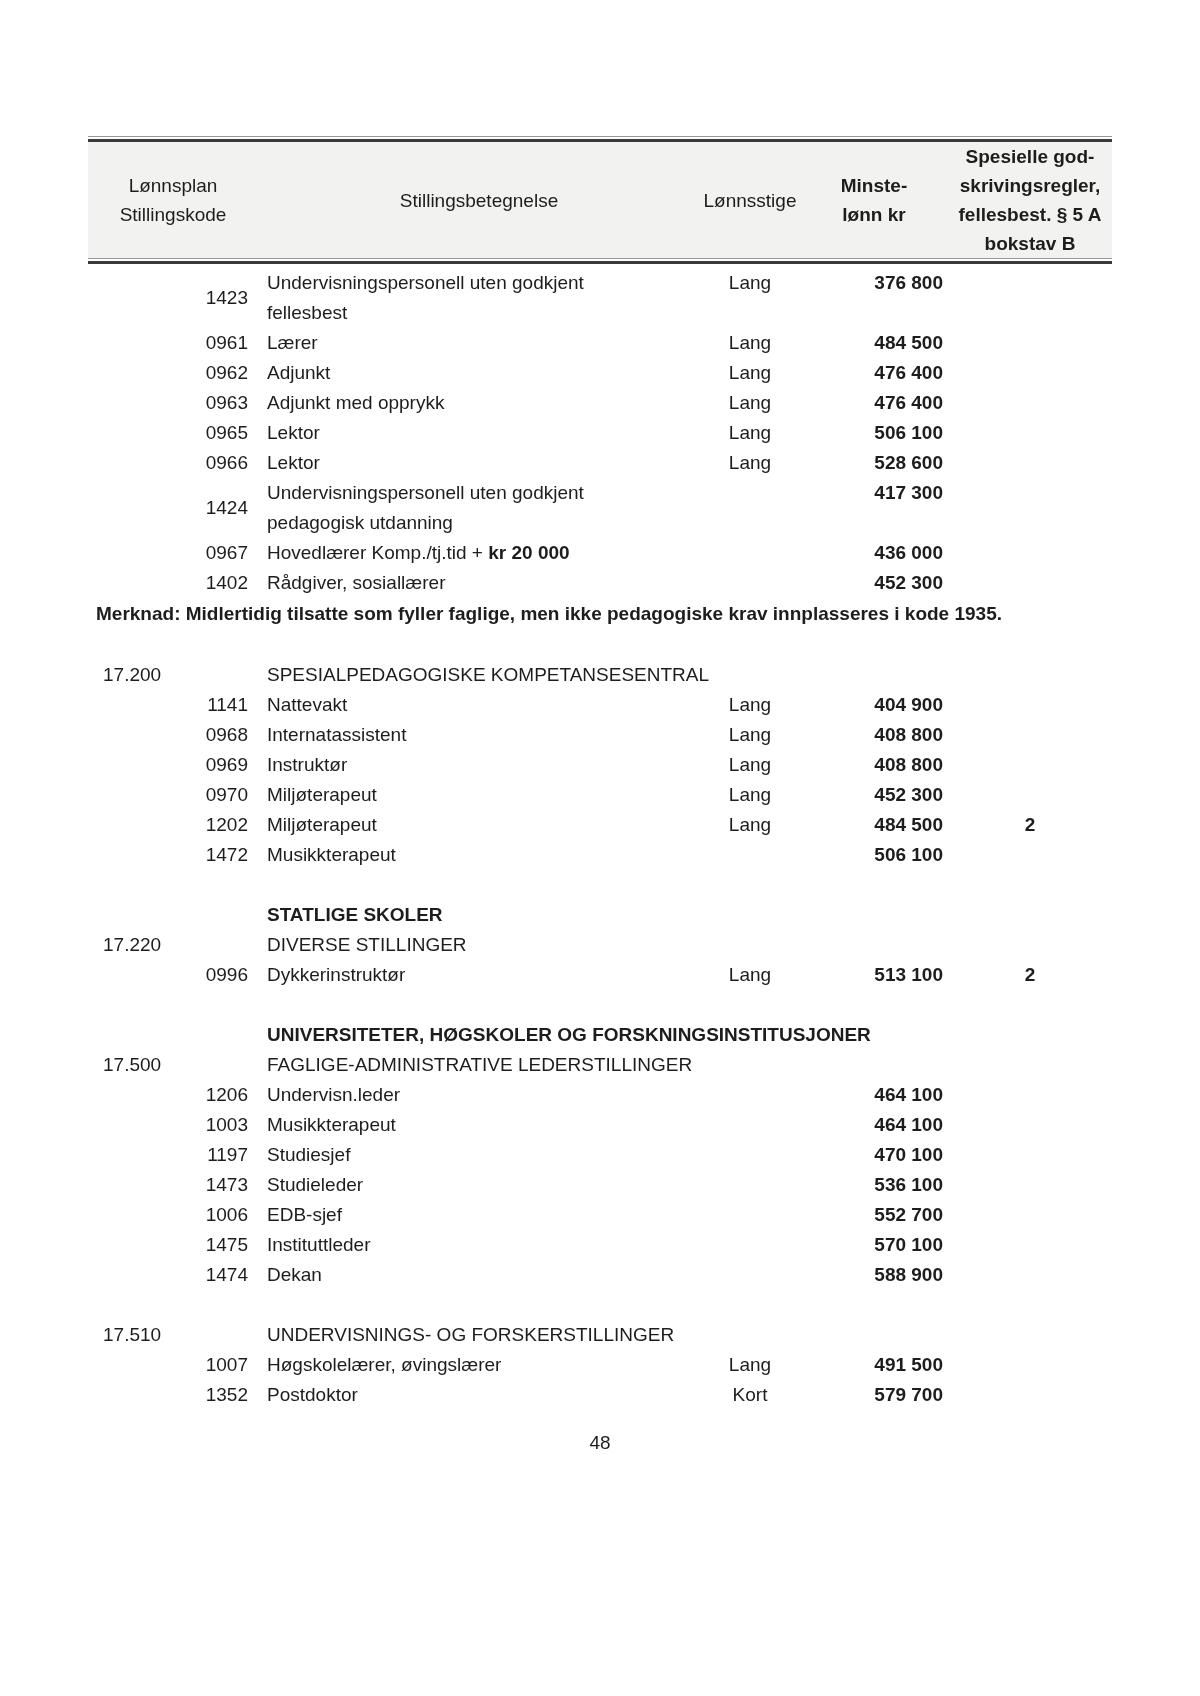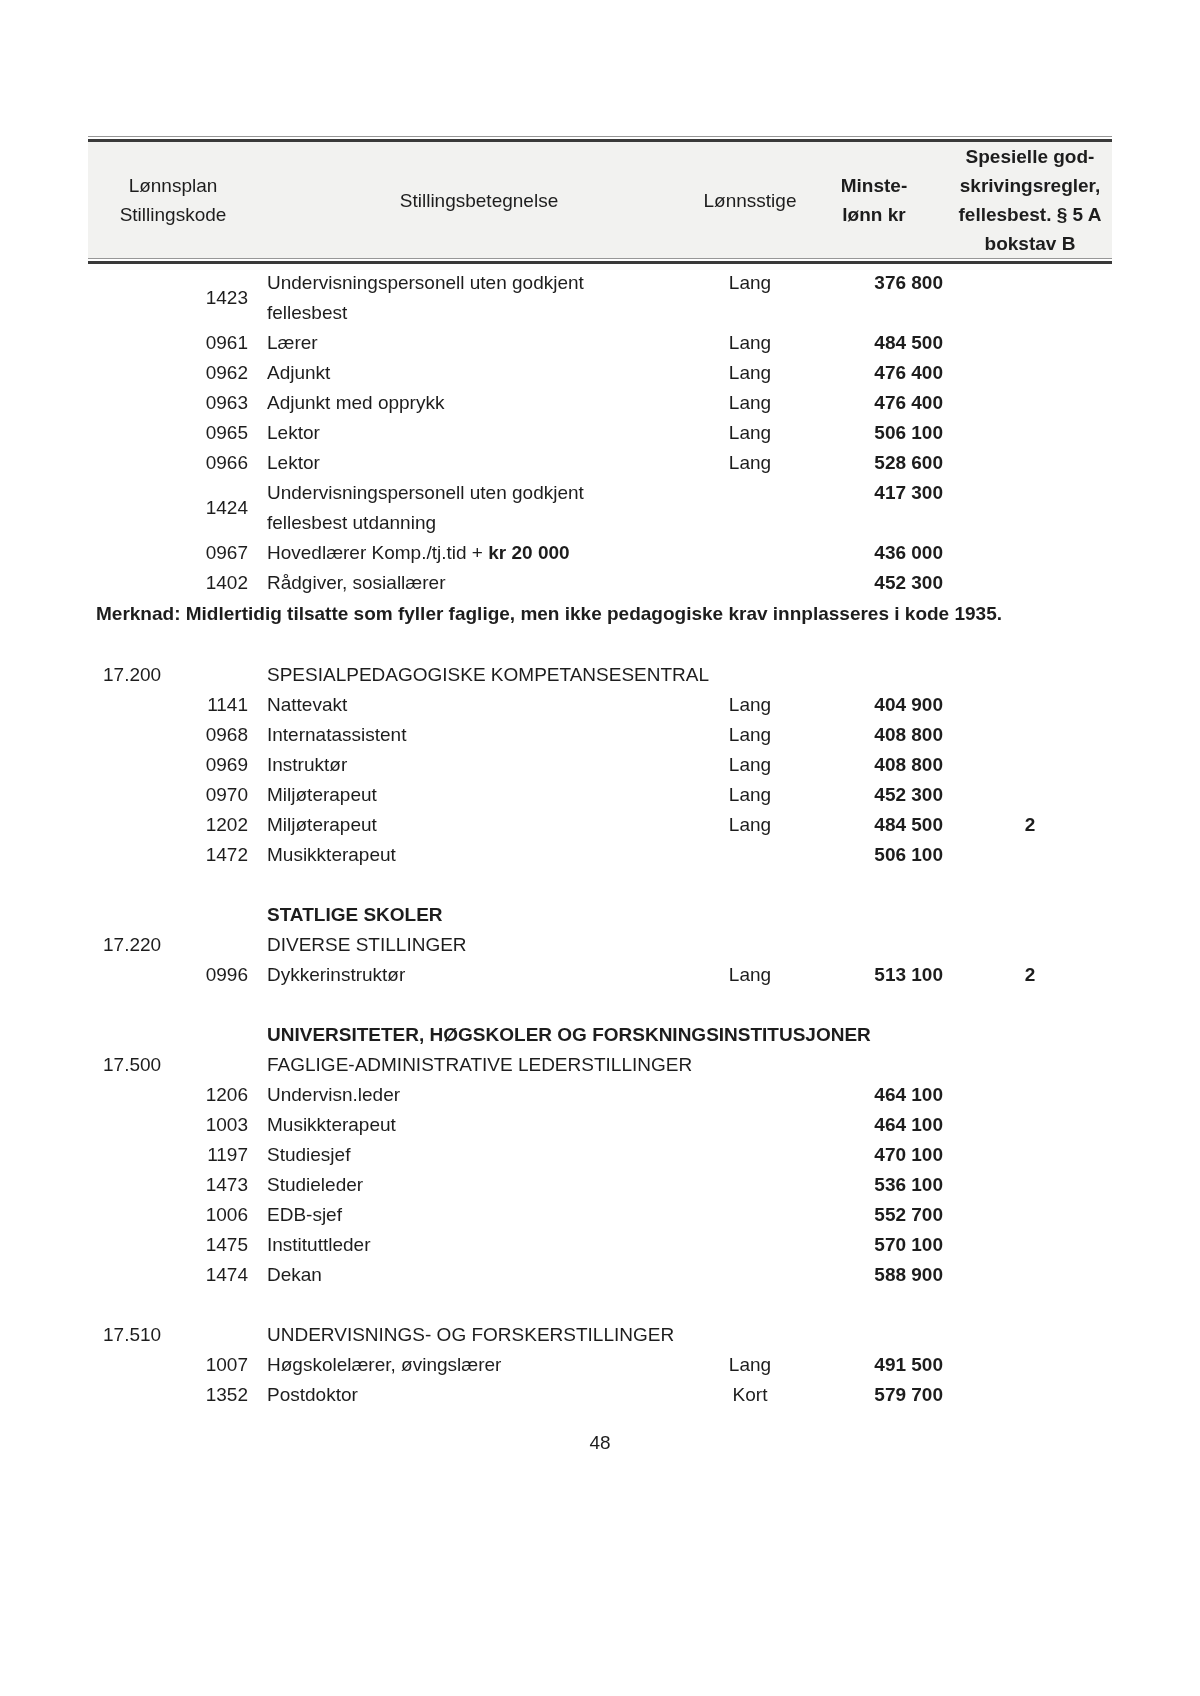--- a/index.html
+++ b/index.html
@@ -103,21 +103,21 @@
         </div>
         <div class="trow">
           <div class="cell cell-code">0966</div>
           <div class="cell cell-title"><span>Lektor</span></div>
           <div class="cell cell-stige">Lang</div>
           <div class="cell cell-amount">528 600</div>
           <div class="cell cell-note"></div>
         </div>
         <div class="trow two-line">
           <div class="cell cell-code">1424</div>
-          <div class="cell cell-title"><span>Undervisningspersonell uten godkjent</span><br><span>fellesbest utdanning</span></div>
+          <div class="cell cell-title"><span>Undervisningspersonell uten godkjent</span><br><span>pedagogisk utdanning</span></div>
           <div class="cell cell-stige"></div>
           <div class="cell cell-amount">417 300</div>
           <div class="cell cell-note"></div>
         </div>
         <div class="trow">
           <div class="cell cell-code">0967</div>
           <div class="cell cell-title"><span>Hovedlærer Komp./tj.tid + </span><span class="b">kr 20 000</span></div>
           <div class="cell cell-stige"></div>
           <div class="cell cell-amount">436 000</div>
           <div class="cell cell-note"></div>

